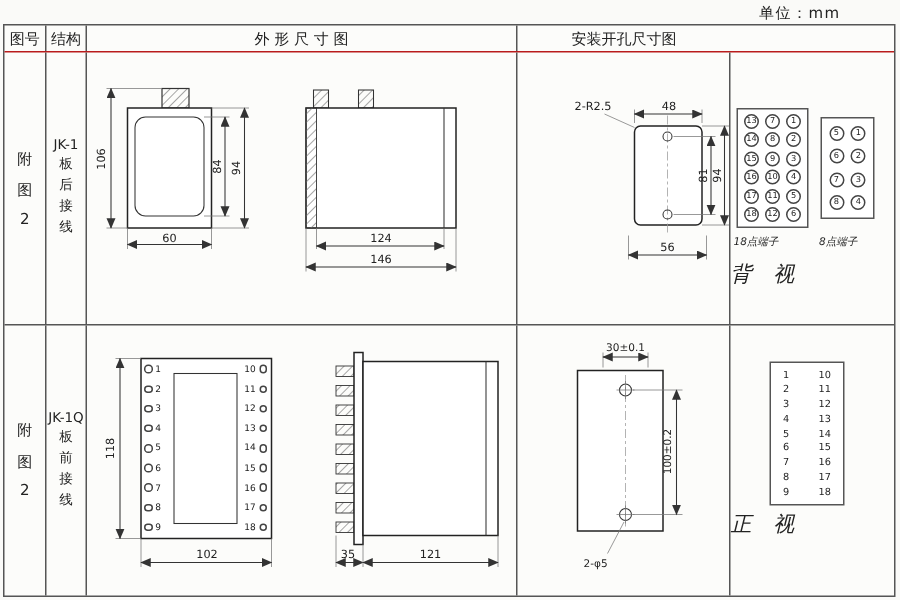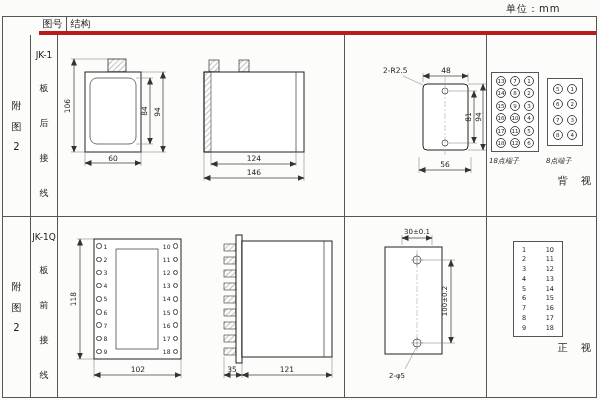--- a/index.html
+++ b/index.html
@@ -1,46 +1,46 @@
 <!DOCTYPE html>
 <html><head>
 <meta charset="utf-8">
 <style>
   * { margin:0; padding:0; box-sizing:border-box; }
   html,body { width:600px; height:400px; }
   body { background:#fafaf8; font-family:"DejaVu Sans","Liberation Sans",sans-serif; color:#222; position:relative; overflow:hidden; }
   .unit { position:absolute; top:2px; left:506px; font-size:10px; letter-spacing:1px;text-align:right; }
   .table { position:absolute; left:2px; top:16px; width:595px; height:382px; border:1px solid #555; display:flex; flex-direction:column; background:#fcfcfa; }
-  .hrow { display:flex; height:18px; border-bottom:4px solid #b91c1c;margin-left:36px; }
+  .hrow { display:flex; height:18px; border-bottom:1px solid #b91c1c; }
   .brow { display:flex; flex:1; }
   .brow.first { border-bottom:1px solid #555; }
   .cell { border-right:1px solid #555; position:relative; overflow:hidden; }
   .cell:last-child { border-right:none; }
   .col-fig { width:28px; } .col-struct { width:27px;text-align:center; } .col-outline { width:287px; } .col-install { width:142px; } .col-term { flex:1; }
   .hcell { display:flex; align-items:center; justify-content:center; font-size:10px; white-space:nowrap; }
   .vstack { position:absolute; inset:0; display:flex; flex-direction:column; align-items:center; justify-content:center; }
   .vstack.fig { gap:7px; font-size:10px; }
-  .vstack.struct { gap:22px; font-size:9px; }
+  .vstack.struct { gap:1px; font-size:9px; }
   .vchar, .vline { white-space:nowrap; }
   svg { position:absolute; left:0; top:0; }
   svg text { font-size:7.5px; fill:#222; }
   svg text.cjk { font-size:7px; }
   .out { stroke:#222; stroke-width:1; fill:#fff; }
   .thin { stroke:#333; stroke-width:0.7; fill:none; }
   .dim { stroke:#333; stroke-width:0.7; }
   .ext { stroke:#777; stroke-width:0.5; }
   .cl { stroke:#999; stroke-width:0.5; stroke-dasharray:6 2 2 2; }
   
   .tbox { position:absolute; border:1px solid #555; display:grid; justify-content:space-evenly; align-content:space-evenly; justify-items:center; background:#fff; }
   .tbox18 { left:4px; top:37px; width:48px; height:80px; grid-template-columns:repeat(3,auto); }
   .tbox8 { left:60px; top:43px; width:36px; height:68px; grid-template-columns:repeat(2,auto); }
   .tc { width:10px; height:10px; border:1px solid #444; border-radius:50%; font-size:5.5px; line-height:8px; text-align:center; display:inline-block; }
   .tlabel { position:absolute; font-size:7px; white-space:nowrap;font-style:italic; }
   .t18l { left:2px; top:121px; } .t8l { left:59px; top:121px; }
-  .viewlabel { position:absolute; left:0; width:100%; text-align:right; font-size:10px; letter-spacing:5px; }
+  .viewlabel { position:absolute; left:0; width:100%; text-align:left; font-size:14px; letter-spacing:5px;font-style:italic; }
   .vl1 { top:139px; } .vl2 { top:124px; }
   
   .termcol { position:absolute; display:flex; flex-direction:column; }
   .ltcol { left:38px; top:23px; } .rtcol { left:94px; top:23px; width:26px; align-items:flex-end; }
   .term-item { height:13.2px; display:flex; align-items:center; gap:2px; font-size:6px; }
   .term-item b { font-weight:normal; }
   .term-item .c { width:5.5px; height:5.5px; border:0.8px solid #444; border-radius:50%; display:inline-block; background:#fff; }
   
   .numbox { position:absolute; left:26px; top:24px; width:50px; height:96px; border:1px solid #555; background:#fff; display:flex; justify-content:space-between; padding:4px 8px; }
   .tcol { display:flex; flex-direction:column; justify-content:space-between; font-size:6.5px; }
@@ -48,20 +48,22 @@
 </head>
 <body>
 
 <div class="unit">单位：mm</div>
 
 <div class="table">
 
   <div class="hrow">
     <div class="cell col-fig hcell">图号</div>
     <div class="cell col-struct hcell">结构</div>
+    <div class="cell col-outline hcell">外  形  尺  寸  图</div>
+    <div class="cell col-install hcell">安装开孔尺寸图</div>
   </div>
 
   <div class="brow first">
 
     <div class="cell col-fig">
       <div class="vstack fig">
 
       <span class="vchar">附</span>
           <span class="vchar">图</span>
           <span class="vchar">2</span>

